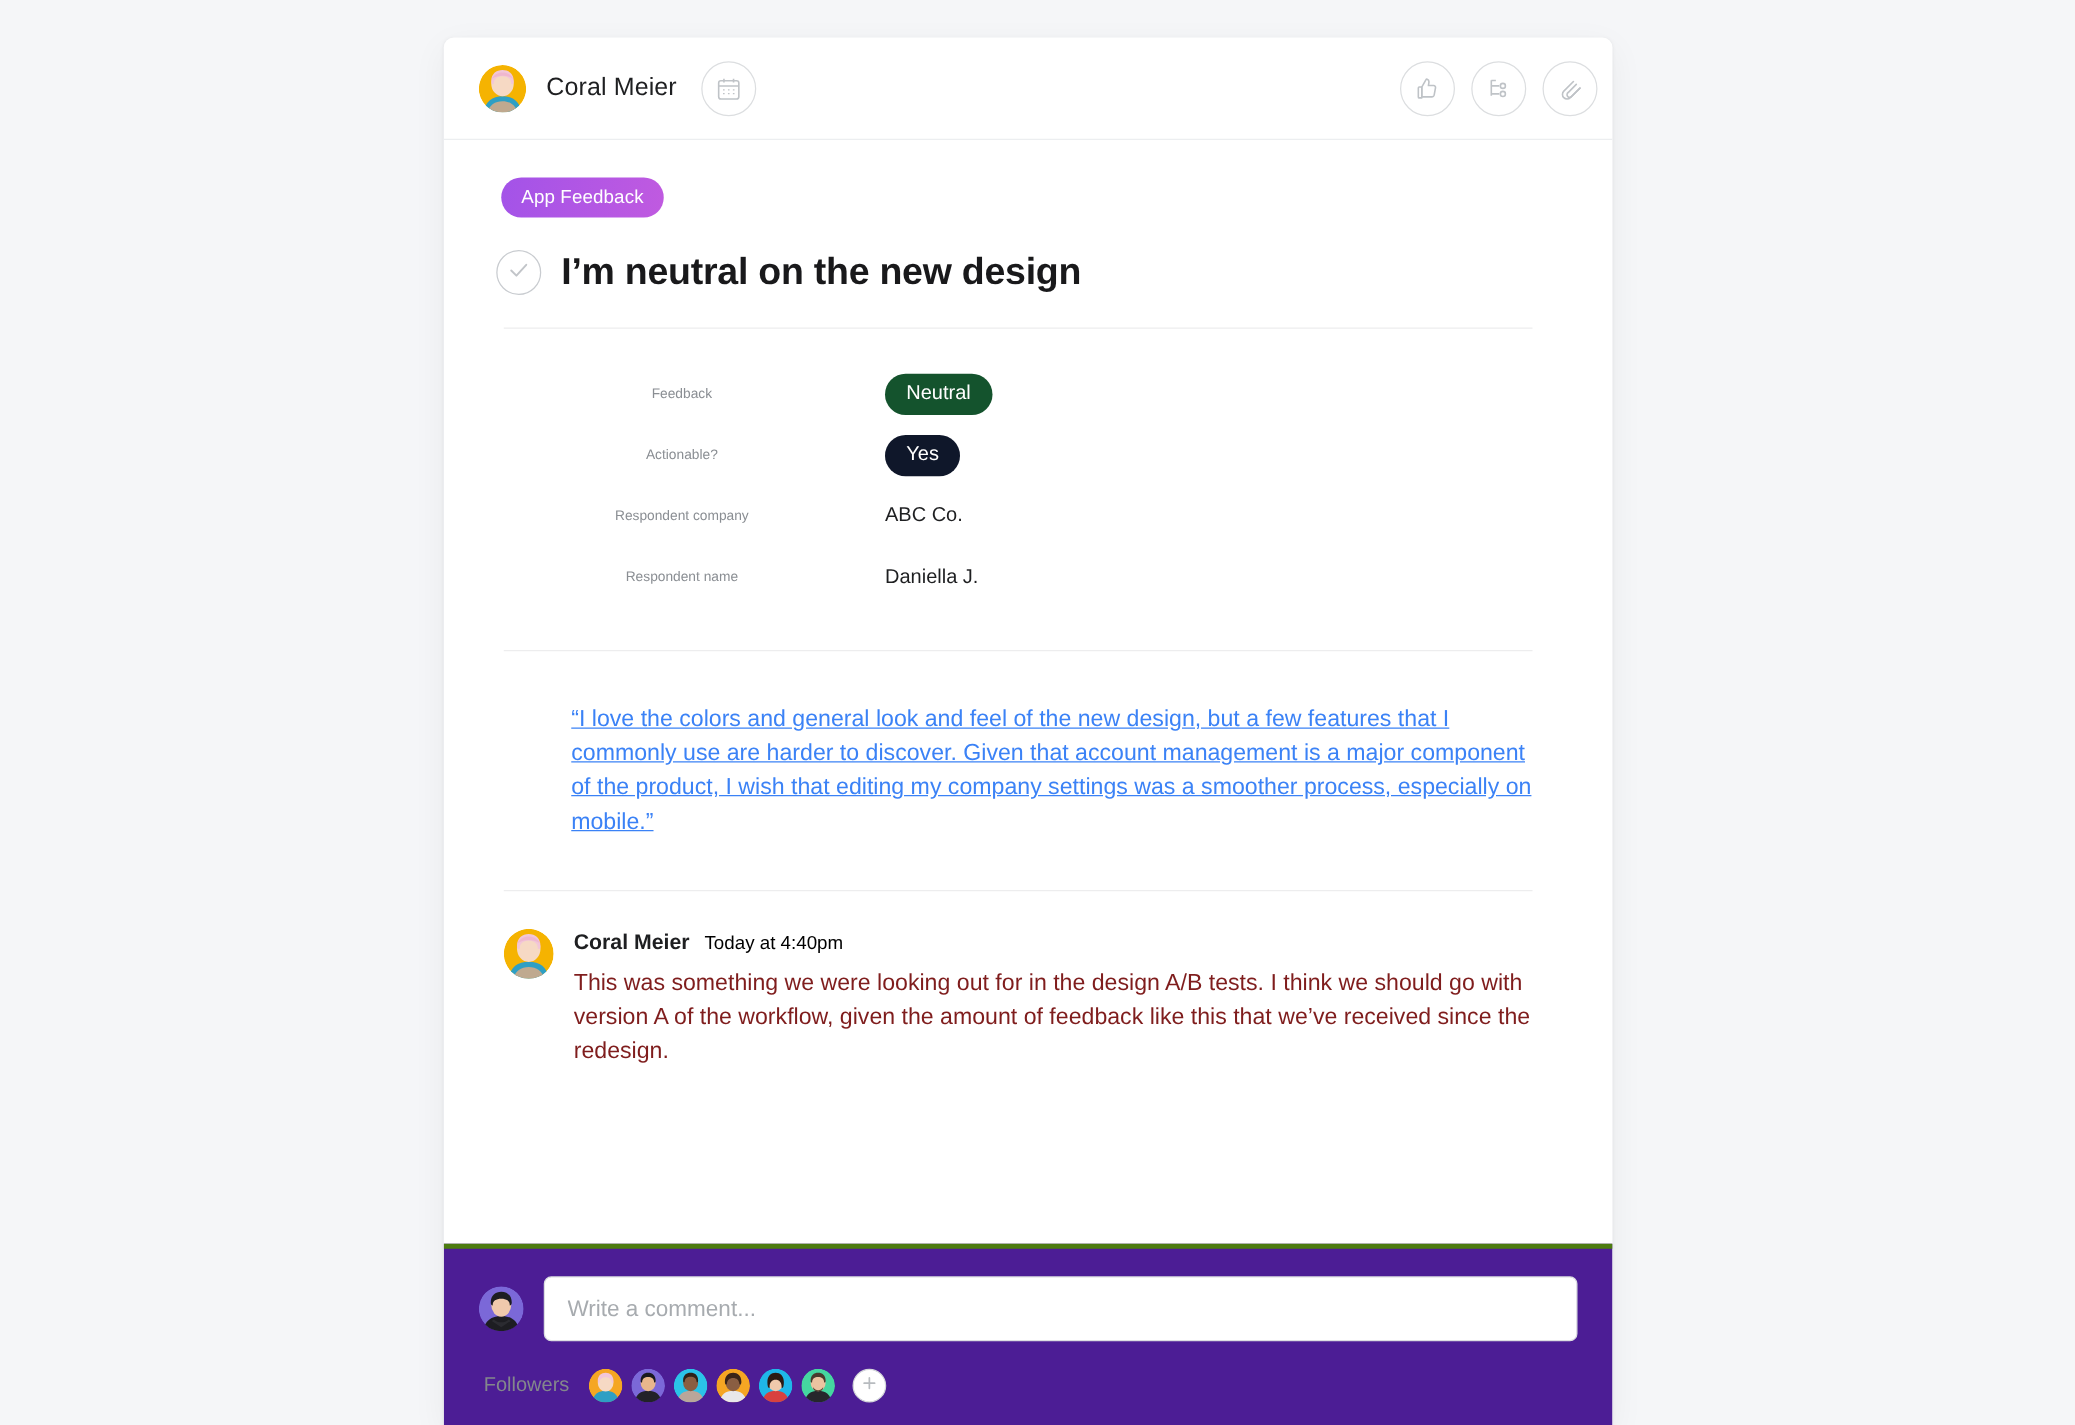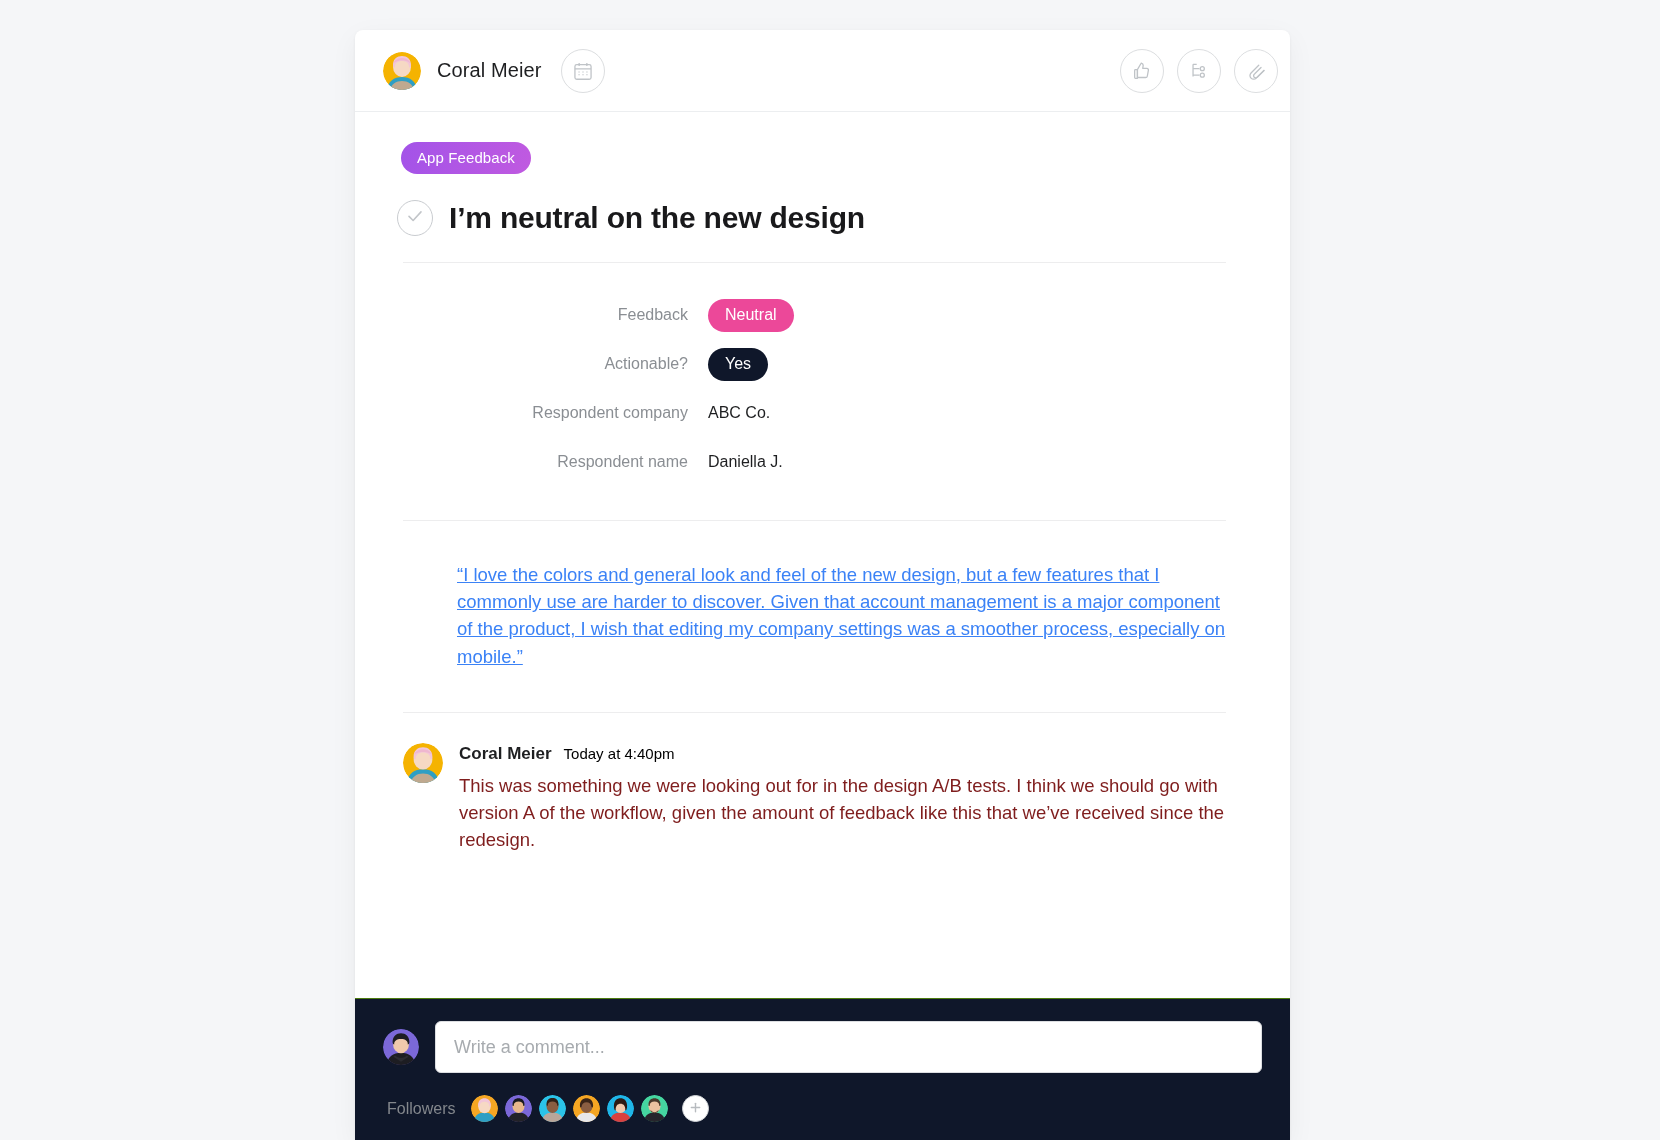--- a/index.html
+++ b/index.html
@@ -145,24 +145,24 @@
     padding-left: 12px;
   }
   .field-row {
     display: flex;
     align-items: center;
     height: 44px;
     margin-bottom: 5px;
   }
   .field-label {
     width: 305px;
-    text-align: right;
+    text-align: center;
     padding-right: 20px;
     color: #8a8e93;
-    font-size: 16px;
+    font-size: 11px;
   }
   .field-value {
     font-size: 16px;
     color: #1e1f21;
   }
   .pill {
     display: inline-block;
     padding: 7px 17px 8px 17px;
     border-radius: 18px;
     color: #ffffff;
@@ -216,22 +216,22 @@
     margin-top: 8px;
     max-width: 775px;
     font-size: 18.5px;
     line-height: 1.47;
     color: #7f1d1d;
   }
 
   
   .panel-footer {
     flex: 0 0 auto;
-    border-top: 1px solid #4d7c0f;
-    background: #0f172a;
+    border-top: 4px solid #4d7c0f;
+    background: #4c1d95;
     padding: 22px 28px 18px 28px;
   }
   .compose {
     display: flex;
     align-items: center;
     gap: 16px;
   }
   .compose-input {
     flex: 1 1 auto;
     height: 52px;
@@ -364,21 +364,21 @@
       </div>
 
       <div class="rule"></div>
 
       
       <div class="fields">
 
         <div class="field-row">
           <div class="field-label">Feedback</div>
           <div class="field-value">
-            <span class="pill" style="background:#ec4899">Neutral</span>
+            <span class="pill" style="background:#14532d">Neutral</span>
           </div>
         </div>
 
         <div class="field-row">
           <div class="field-label">Actionable?</div>
           <div class="field-value">
             <span class="pill" style="background:#0f172a">Yes</span>
           </div>
         </div>
 

